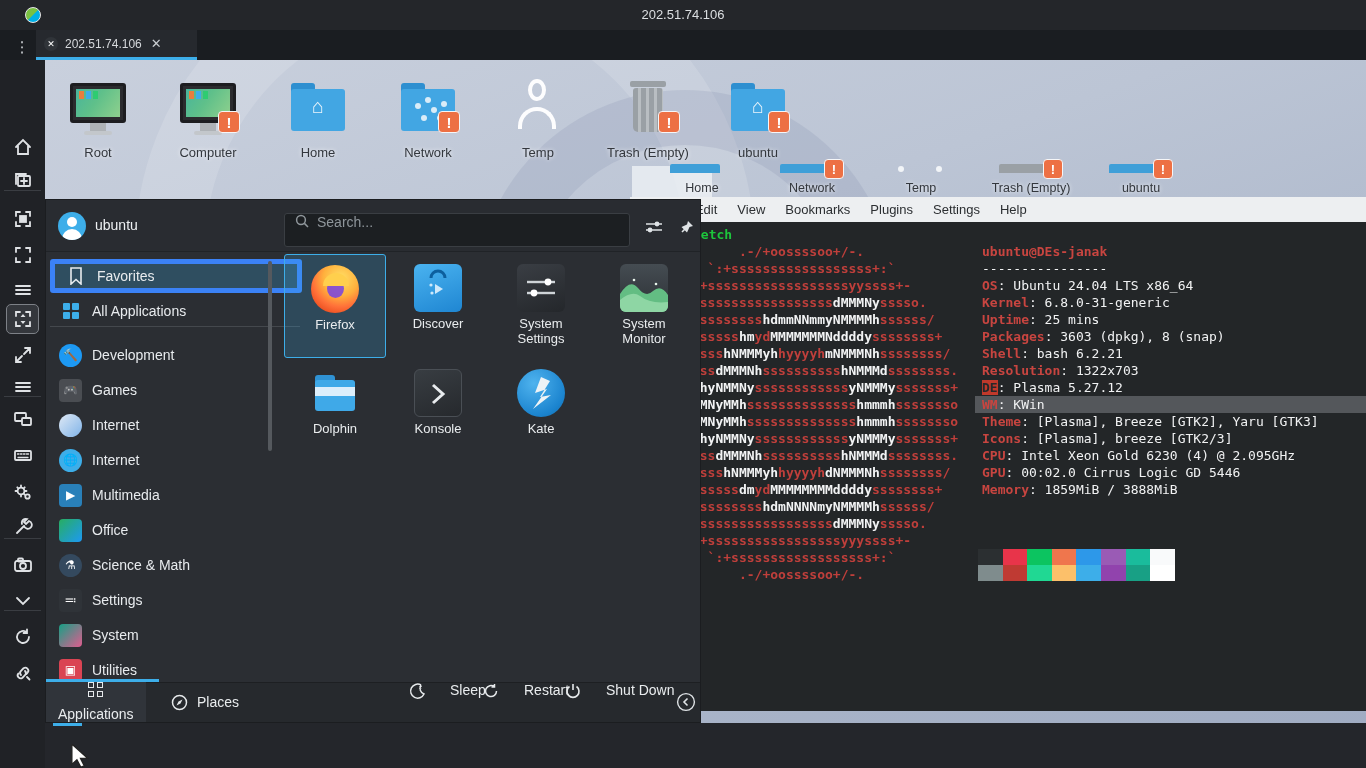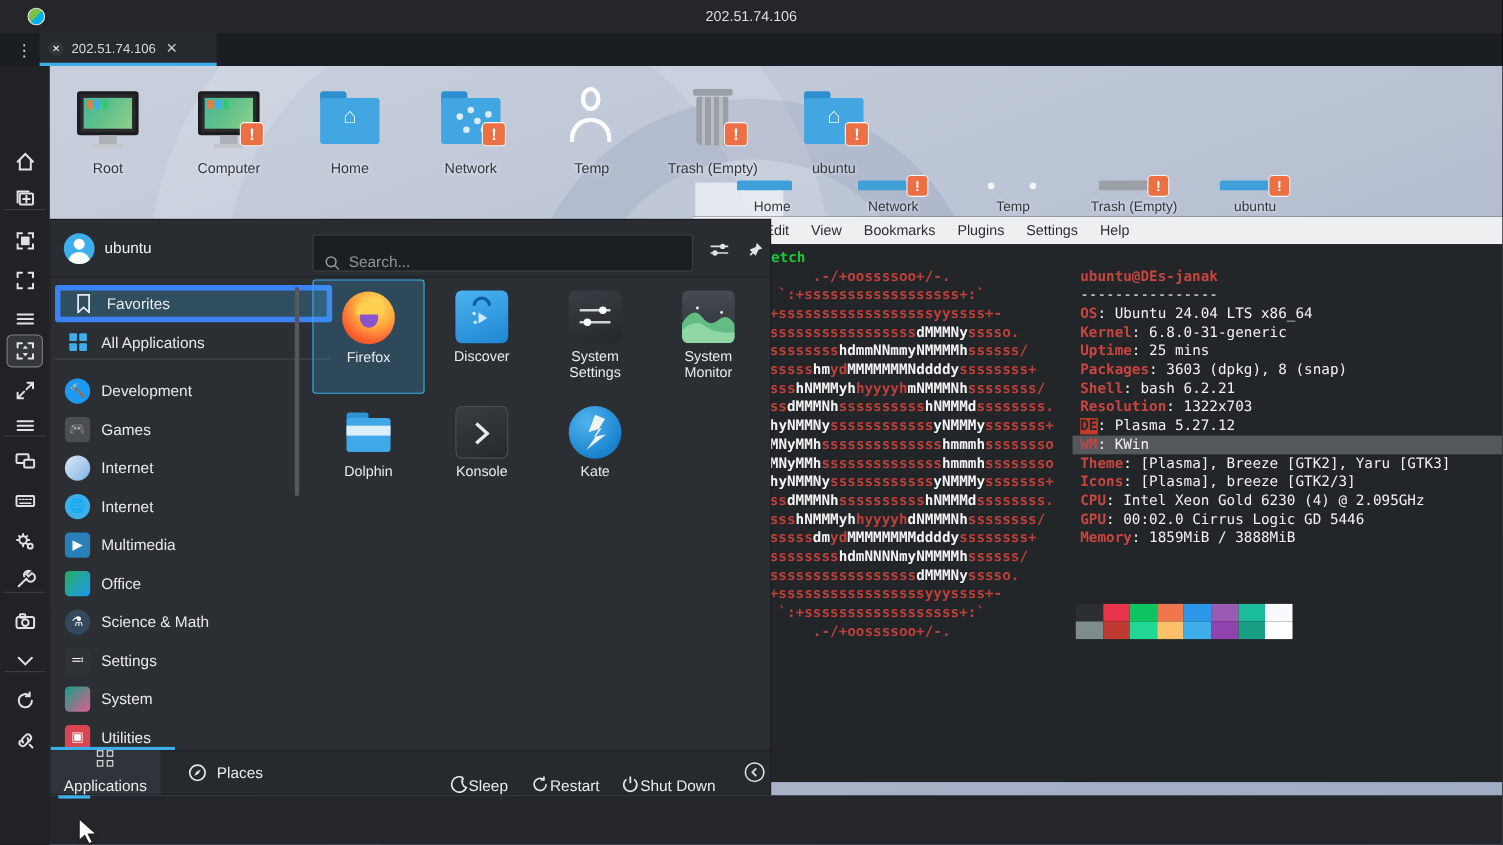--- a/index.html
+++ b/index.html
@@ -82,38 +82,38 @@
   .crow { display:flex; height:16px; }
   .cblock { width:24.6px; height:16px; }
 
   
   #kickoff { left:45px; top:199px; width:656px; height:524px; background:#2b2e33; z-index:50; border:1px solid #1b1d20; }
   #ko-header { position:absolute; left:0; top:0; width:654px; height:52px; background:#292c31; border-bottom:1px solid #202327; }
   #ko-avatar { position:absolute; left:12px; top:12px; width:28px; height:28px; border-radius:50%; background:#3daee9; overflow:hidden; }
   .av-head { position:absolute; left:9px; top:5px; width:10px; height:10px; border-radius:50%; background:#fff; }
   .av-body { position:absolute; left:4px; top:17px; width:20px; height:14px; border-radius:10px 10px 0 0; background:#fff; }
   #ko-user { position:absolute; left:49px; top:17px; color:#eef1f3; font-size:14px; }
-  #ko-search { position:absolute; left:238px; top:13px; width:346px; height:34px; background:#1c1f22; border:1px solid #3a3e43; border-radius:3px; display:flex; align-items:flex-end; padding-left:10px; gap:8px; }
+  #ko-search { position:absolute; left:238px; top:13px; width:346px; height:34px; background:#1c1f22; border:1px solid #3a3e43; border-radius:3px; display:flex; align-items:flex-start; padding-left:10px; gap:8px; }
   #ko-search-ph { color:#8f969b; font-size:14px; }
   .ko-hdr-icon { position:absolute; top:16px; width:22px; height:22px; display:flex; align-items:center; justify-content:center; }
   .cat-row { position:absolute; left:4px; width:252px; height:34px; display:flex; align-items:center; gap:10px; padding-left:9px; }
   .cat-row.selected { border:5px solid #3b82f6; border-radius:3px; background:rgba(61,174,233,0.25); }
   .cat-icon { width:23px; height:23px; flex:0 0 23px; border-radius:4px; display:flex; align-items:center; justify-content:center; font-size:13px; color:#fff; }
   .cat-label { color:#e8ebee; font-size:14px; white-space:nowrap; }
   #cat-divider { position:absolute; left:4px; width:250px; height:1px; background:#44484d; }
   #cat-scrollbar { position:absolute; left:222px; top:61px; width:4px; height:190px; background:#55595e; border-radius:2px; }
   .app-tile { position:absolute; width:102px; height:104px; text-align:center; }
   .app-tile.selected { border:1px solid #3daee9; border-radius:3px; background:rgba(61,174,233,0.22); }
   .app-icon { position:relative; width:48px; height:48px; margin:10px auto 4px auto; }
   .app-label { color:#e9ecee; font-size:13px; line-height:15px; }
   #ko-footer { position:absolute; left:0; top:482px; width:654px; height:40px; background:#26292d; border-top:1px solid #1d1f22; }
   #ko-tab-indicator { position:absolute; left:0; top:479px; width:113px; height:3px; background:#3daee9; }
   .ko-tab { position:absolute; top:482px; height:40px; display:flex; align-items:center; gap:9px; padding:0 12px; color:#e9ecee; font-size:14px; }
   .ko-tab.active { background:#30343a;flex-direction:column; }
-  .ko-action { position:absolute; top:482px; height:40px; display:flex; align-items:flex-end; gap:0; color:#e9ecee; font-size:14px; }
+  .ko-action { position:absolute; top:482px; height:40px; display:flex; align-items:flex-start; gap:24px; color:#e9ecee; font-size:14px; }
   .grid4 { width:15px; height:15px; display:grid; grid-template-columns:6px 6px; grid-template-rows:6px 6px; gap:3px; }
   .grid4 span { border:1.5px solid #e6e9eb; }
 
   
   #taskbar { left:0; top:723px; width:1366px; height:45px; background:#24262b; z-index:60; }
   #launcher-indicator { left:53px; top:723px; width:29px; height:3px; background:#3daee9; z-index:62; }
   .task-item { position:absolute; top:727px; width:38px; height:38px; display:flex; align-items:center; justify-content:center; }
   #task-konsole-bg { left:297px; top:724px; width:50px; height:44px; background:#3a3e44; }
   .tray-icon { position:absolute; top:733px; width:26px; height:26px; display:flex; align-items:center; justify-content:center; }
   #clock { left:1238px; top:727px; width:70px; text-align:center; color:#e8ebee; }

